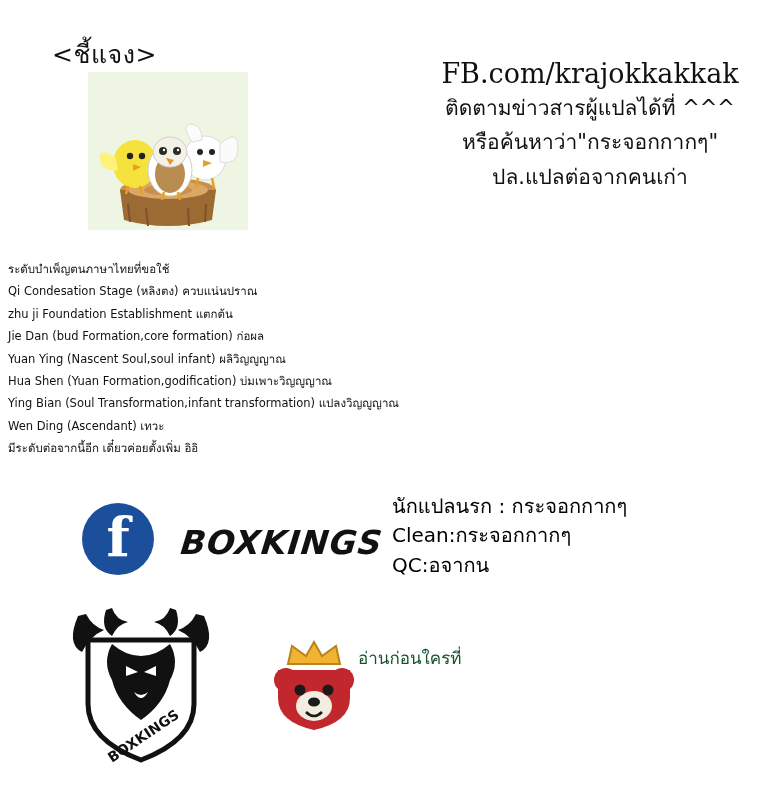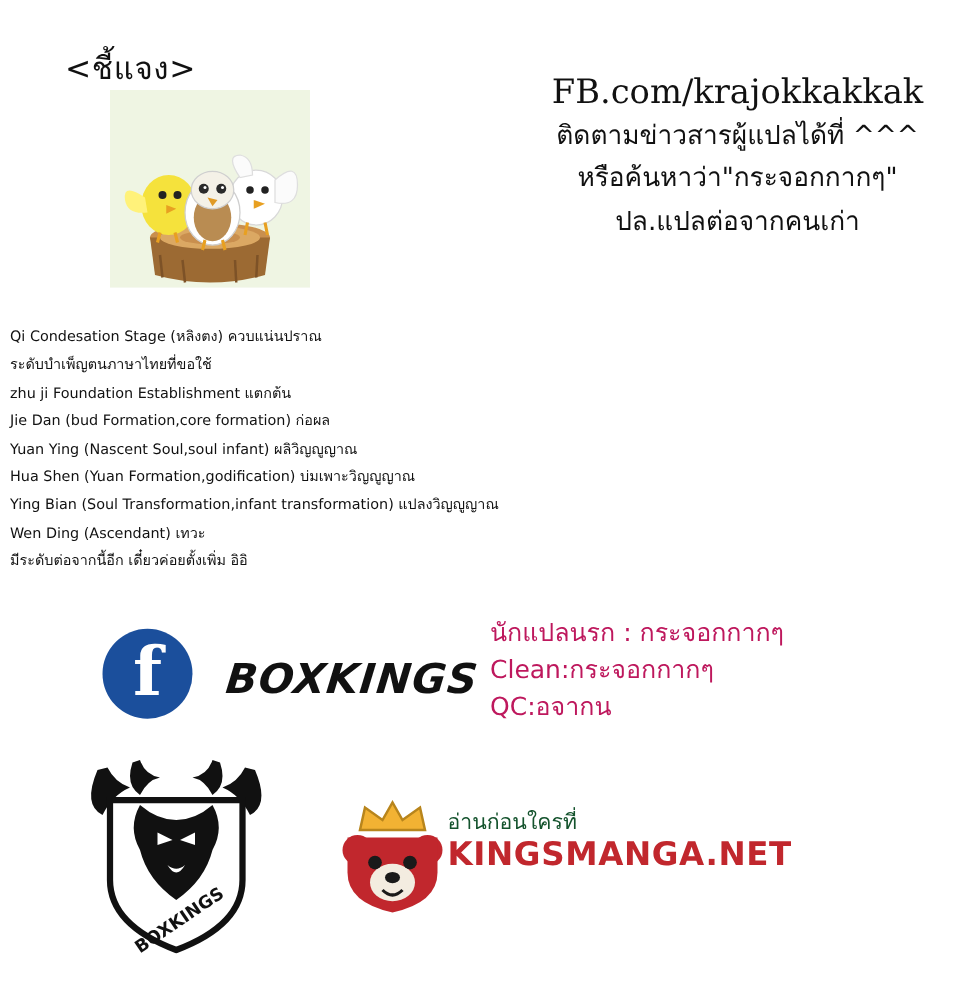--- a/index.html
+++ b/index.html
@@ -74,21 +74,21 @@
   }
   .stage-list .row { white-space: nowrap; }
 
   
   .credits {
     position: absolute;
     left: 392px;
     top: 492px;
     font-size: 20px;
     line-height: 1.47;
-    color: #be185d;
+    color: #000000;
     font-family: "DejaVu Sans", sans-serif;
   }
   .credits .line { white-space: nowrap; }
 
   
   .fb-badge {
     position: absolute;
     left: 82px;
     top: 503px;
     width: 72px;
@@ -210,22 +210,22 @@
 </div>
 
 <div class="fb-block">
   <div class="fb-url">FB.com/krajokkakkak</div>
   <div class="fb-line">ติดตามข่าวสารผู้แปลได้ที่ ^^^</div>
   <div class="fb-line">หรือค้นหาว่า"กระจอกกากๆ"</div>
   <div class="fb-line">ปล.แปลต่อจากคนเก่า</div>
 </div>
 
 <div class="stage-list">
+  <div class="row">ระดับบำเพ็ญตนภาษาไทยที่ขอใช้</div>
   <div class="row">Qi Condesation Stage (หลิงตง) ควบแน่นปราณ</div>
-  <div class="row">ระดับบำเพ็ญตนภาษาไทยที่ขอใช้</div>
   <div class="row">zhu ji Foundation Establishment แตกต้น</div>
   <div class="row">Jie Dan (bud Formation,core formation) ก่อผล</div>
   <div class="row">Yuan Ying (Nascent Soul,soul infant) ผลิวิญญูญาณ</div>
   <div class="row">Hua Shen (Yuan Formation,godification) บ่มเพาะวิญญูญาณ</div>
   <div class="row">Ying Bian (Soul Transformation,infant transformation) แปลงวิญญูญาณ</div>
   <div class="row">Wen Ding (Ascendant) เทวะ</div>
   <div class="row">มีระดับต่อจากนี้อีก เดี๋ยวค่อยตั้งเพิ่ม อิอิ</div>
 </div>
 
 <div class="credits">
@@ -272,14 +272,13 @@
     <ellipse cx="52" cy="66" rx="18" ry="15" fill="#f3ece0"></ellipse>
     <circle cx="38" cy="50" r="5.5" fill="#1a1a1a"></circle>
     <circle cx="66" cy="50" r="5.5" fill="#1a1a1a"></circle>
     <ellipse cx="52" cy="62" rx="6" ry="4.5" fill="#1a1a1a"></ellipse>
     <path d="M44 72 Q52 80 60 72" stroke="#1a1a1a" stroke-width="2.5" fill="none"></path>
   </svg>
 </div>
 
 <div class="kings-text-block">
   <div class="kings-sub">อ่านก่อนใครที่</div>
-  <div class="kings-main">KINGSMANGA.NET</div>
 </div>
 
 </body></html>

